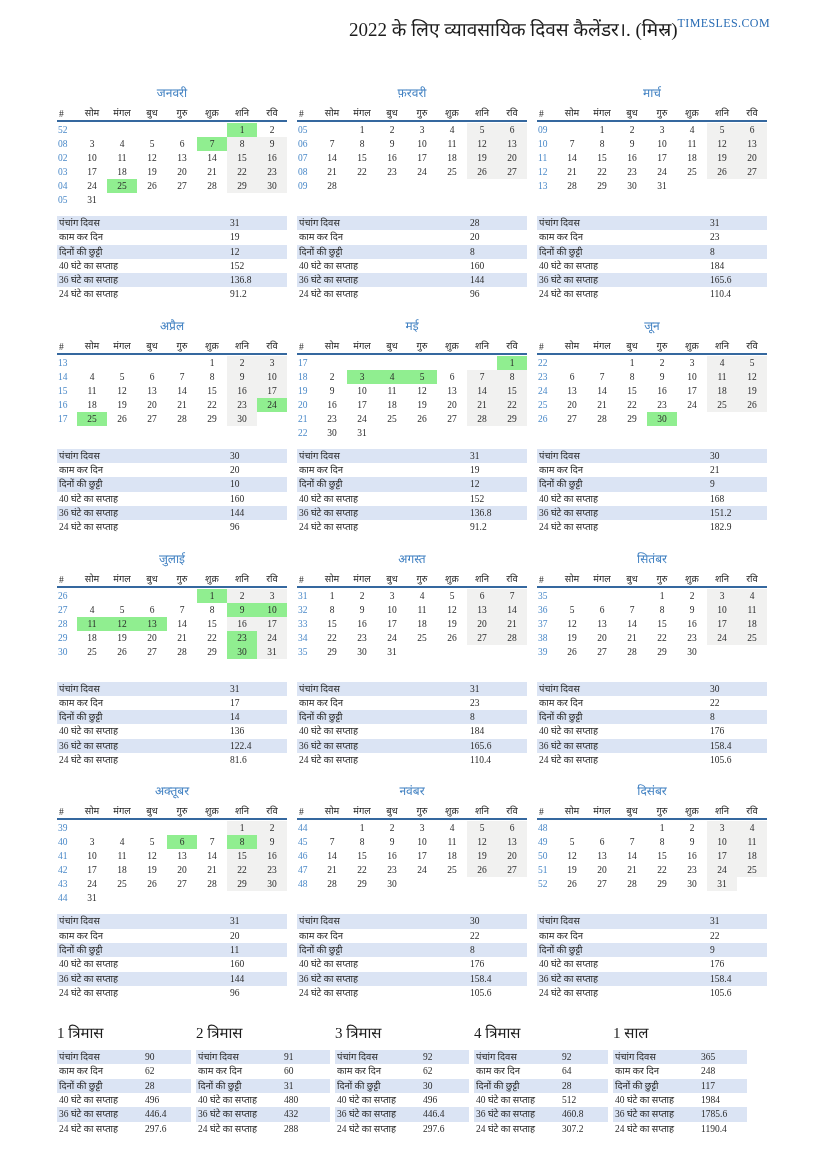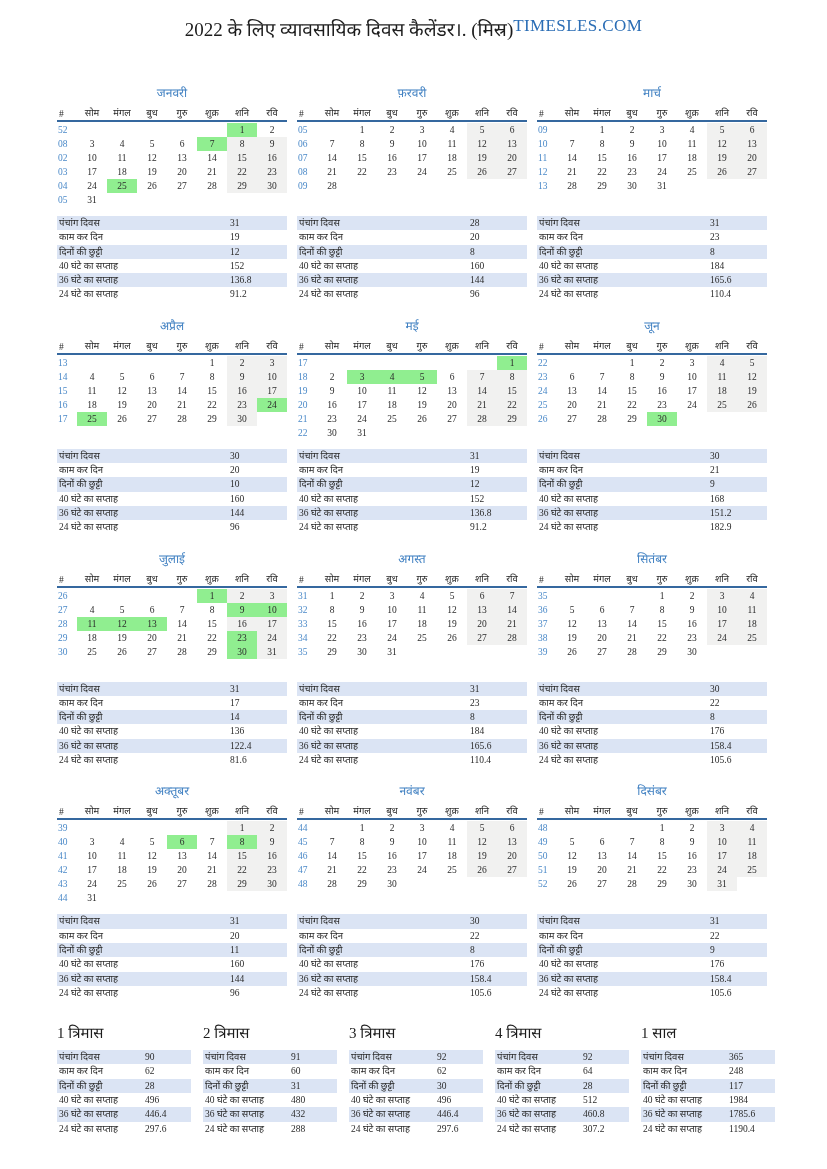--- a/index.html
+++ b/index.html
@@ -7,42 +7,42 @@
     --accent-blue:#4181c2; --header-line:#35689f; --link-blue:#2a6db5;
     --week-num:#4a89c8; --text:#2b2b2b;
   }
   *{margin:0;padding:0;box-sizing:border-box;}
   html,body{background:#fff;}
   body{
     width:827px;height:1169px;overflow:hidden;
     font-family:"Liberation Serif","DejaVu Serif",serif;color:var(--text);
   }
   .page{padding:16px 57px 0 57px;}
-  .header{display:flex;justify-content:center;align-items:flex-start;}
+  .header{display:flex;justify-content:flex-end;align-items:flex-start;}
   .page-title{font-size:19px;font-weight:400;color:#1c1c1c;}
-  .site-link{font-size:17px;color:var(--link-blue);text-decoration:none;letter-spacing:.4px;font-weight:400;}
+  .site-link{font-size:12px;color:var(--link-blue);text-decoration:none;letter-spacing:.4px;font-weight:400;}
   .months{display:grid;grid-template-columns:repeat(3,230px);column-gap:10px;row-gap:15px;margin-top:42px;}
   .month{width:230px;}
   .month-title{text-align:center;color:var(--accent-blue);font-size:12px;margin-bottom:5px;}
   .cal-head{display:grid;grid-template-columns:20px repeat(7,30px);border-bottom:2px solid var(--header-line);
             padding-bottom:2px;font-size:9.5px;height:16px;align-items:end;}
   .cal-head .col-day{text-align:center;}
   .cal-head .col-wn{text-align:left;padding-left:2px;}
   .weeks{height:85px;margin-top:1px;font-family:Liberation Serif, serif;}
   .week-row{display:grid;grid-template-columns:20px repeat(7,30px);height:14px;line-height:14px;font-size:9.5px;}
   .wn{color:var(--week-num);text-align:left;padding-left:1px;}
   .day{text-align:center;}
   .wknd{background:var(--weekend);}
   .hol{background:var(--highlight);}
   .summary{margin-top:8px;}
   .sum-row{display:grid;grid-template-columns:1fr 57px;height:14.3px;line-height:14.3px;font-size:9.5px;}
   .sum-row.alt{background:var(--summary-row);}
   .sum-label{padding-left:2px;white-space:nowrap;overflow:hidden;}
   .sum-value{text-align:left;}
-  .totals{display:grid;grid-template-columns:repeat(5,134px);column-gap:12px;margin-top:22px;}
+  .totals{display:grid;grid-template-columns:repeat(5,134px);column-gap:5px;margin-top:22px;}
   .total-title{font-size:15px;margin-bottom:5px;color:#1c1c1c;}
   .total .sum-row{grid-template-columns:1fr 46px;}
 </style>
 </head>
 <body>
 
 <div class="page">
   <div class="header">
     <h1 class="page-title">2022 के लिए व्यावसायिक दिवस कैलेंडर।. (मिस्र)</h1>
     <a class="site-link" href="#">TIMESLES.COM</a>

